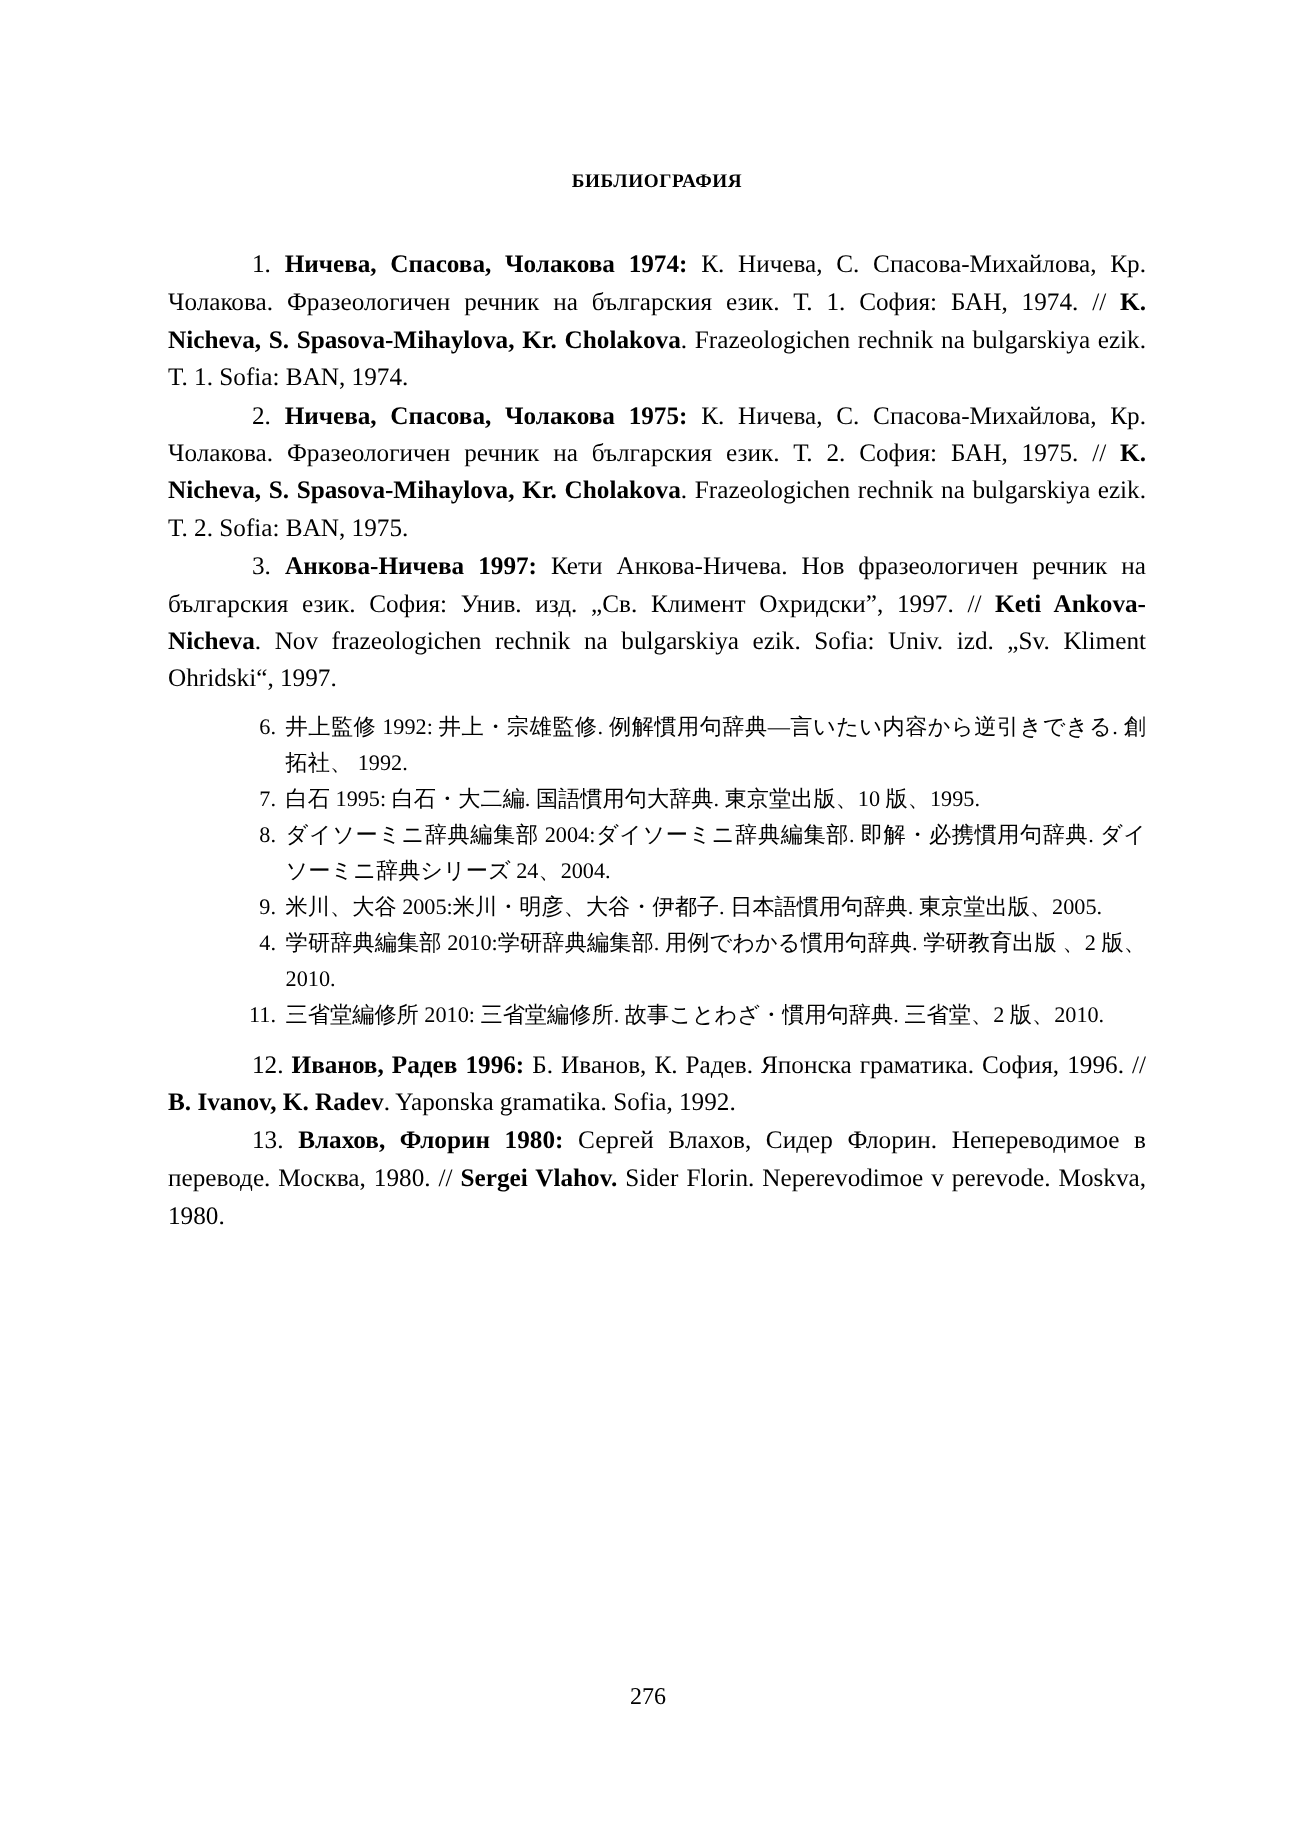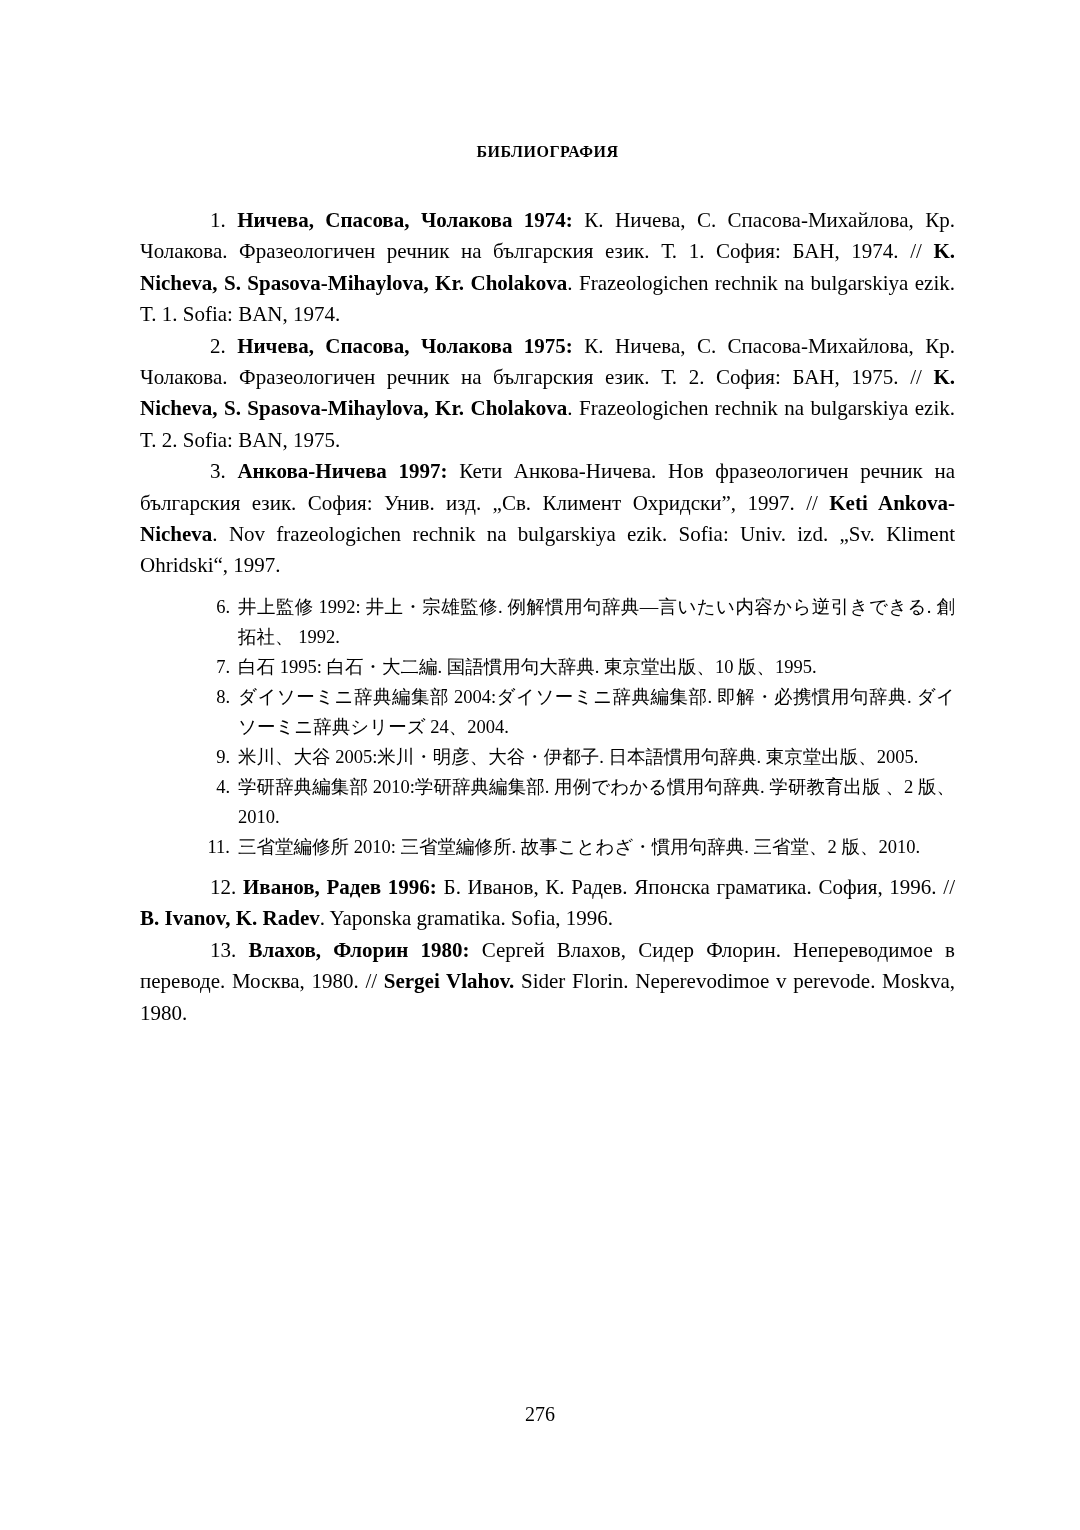--- a/index.html
+++ b/index.html
@@ -85,18 +85,18 @@
         <span class="jp-text">米川、大谷 2005:米川・明彦、大谷・伊都子. 日本語慣用句辞典. 東京堂出版、2005.</span>
       </div>
       <div class="jp-entry">
         <span class="jp-num">4.</span>
         <span class="jp-text">学研辞典編集部 2010:学研辞典編集部. 用例でわかる慣用句辞典. 学研教育出版 、2 版、2010.</span>
       </div>
       <div class="jp-entry">
         <span class="jp-num">11.</span>
         <span class="jp-text">三省堂編修所 2010: 三省堂編修所. 故事ことわざ・慣用句辞典. 三省堂、2 版、2010.</span>
       </div>
-      <p class="entry"><span>12. </span><b>Иванов, Радев 1996:</b><span> Б. Иванов, К. Радев. Японска граматика. София, 1996. // </span><b>B. Ivanov, K. Radev</b><span>. Yaponska gramatika. Sofia, 1996.</span></p>
+      <p class="entry"><span>12. </span><b>Иванов, Радев 1996:</b><span> Б. Иванов, К. Радев. Японска граматика. София, 1996. // </span><b>B. Ivanov, K. Radev</b><span>. Yaponska gramatika. Sofia, 1992.</span></p>
       <p class="entry"><span>13. </span><b>Влахов, Флорин 1980:</b><span> Сергей Влахов, Сидер Флорин. Непереводимое в переводе. Москва, 1980. // </span><b>Sergei Vlahov.</b><span> Sider Florin. Neperevodimoe v perevode. Moskva, 1980.</span></p>
     </div>
 
   <div class="pagenum">276</div>
 </div>
 
 </body></html>

